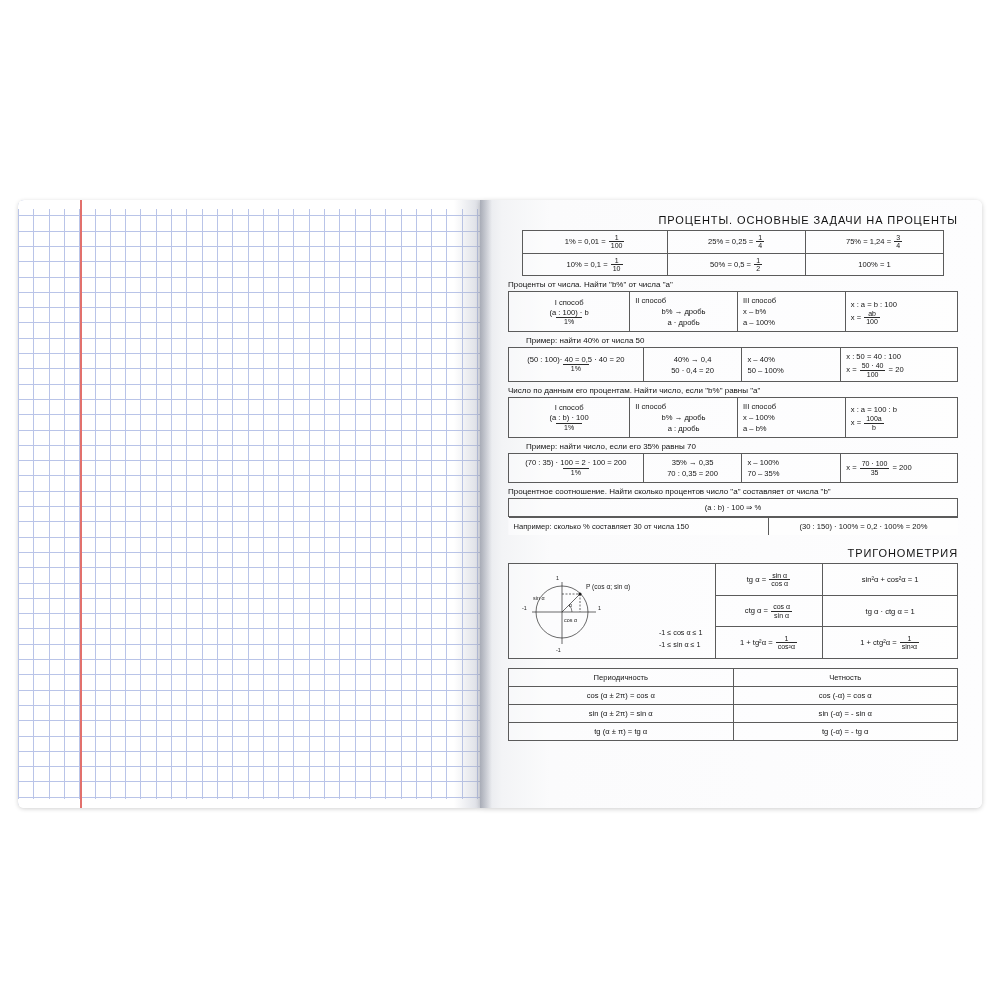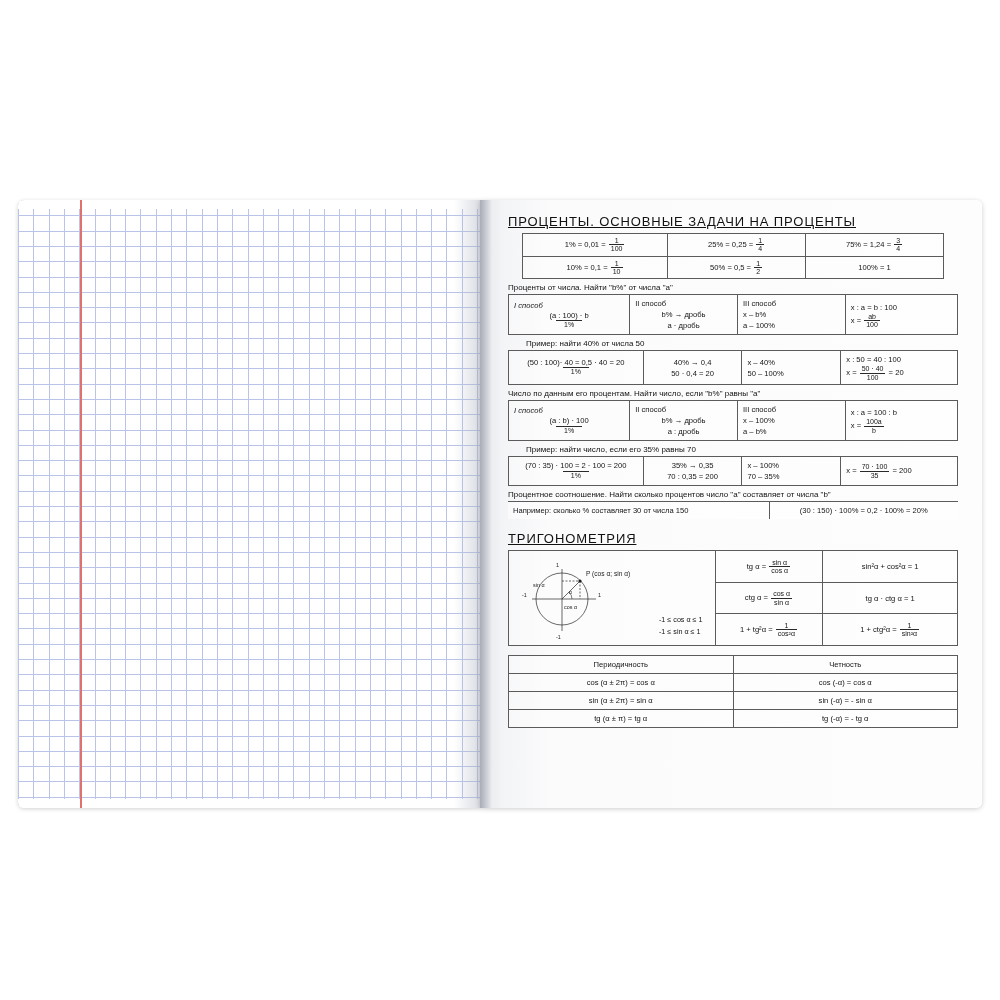--- a/index.html
+++ b/index.html
@@ -87,47 +87,46 @@
   .content {
     position: absolute;
     left: 28px;
     top: 8px;
     width: 450px;
     color: #1b1b1b;
   }
 
   
   .sect-title {
-    text-align: left;
-    font-size: 13px;
+    text-align: right;
+    font-size: 11px;
     letter-spacing: 0.9px;
     margin: 6px 0 4px 0;
     color: #111;
-    text-decoration: underline;
   }
   .caption {
     font-size: 8px;
     margin: 4px 0 2px 0;
     color: #111;
   }
   table.box {
     border-collapse: collapse;
     width: 100%;
     font-size: 7.6px;
     color: #141414;
     background: rgba(255,255,255,0.35);
   }
   table.box td {
     border: 0.8px solid #5b5b5b;
     padding: 3px 5px;
     vertical-align: middle;
     line-height: 1.45;
   }
   .ctr { text-align: center; }
-  .lft { text-align: left; font-style: italic; }
+  .lft { text-align: center; }
 
   
   .tbl-wrap-narrow { padding: 0 14px 0 14px; }
 
   
   .fr {
     display: inline-block;
     vertical-align: -0.55em;
     text-align: center;
     line-height: 1.05;
@@ -363,20 +362,23 @@
               </div>
             </td>
           </tr>
         </tbody>
           </table>
 
         <div class="caption">Процентное соотношение.  Найти сколько процентов число "а" составляет от числа "b"</div>
 
         <table class="box">
           <tbody>
+              <tr>
+            <td class="ctr">(a : b) · 100 ⇒ %</td>
+          </tr>
           <tr>
             <td style="padding:0;border:none">
               <table class="box" style="border:none">
                 <tbody>
                       <tr>
                   <td style="width:58%;border-left:none;border-bottom:none">Например:  сколько % составляет 30 от числа 150</td>
                   <td class="ctr" style="border-right:none;border-bottom:none">(30 : 150) · 100% = 0,2 · 100% = 20%</td>
                 </tr>
               </tbody>
                   </table>

